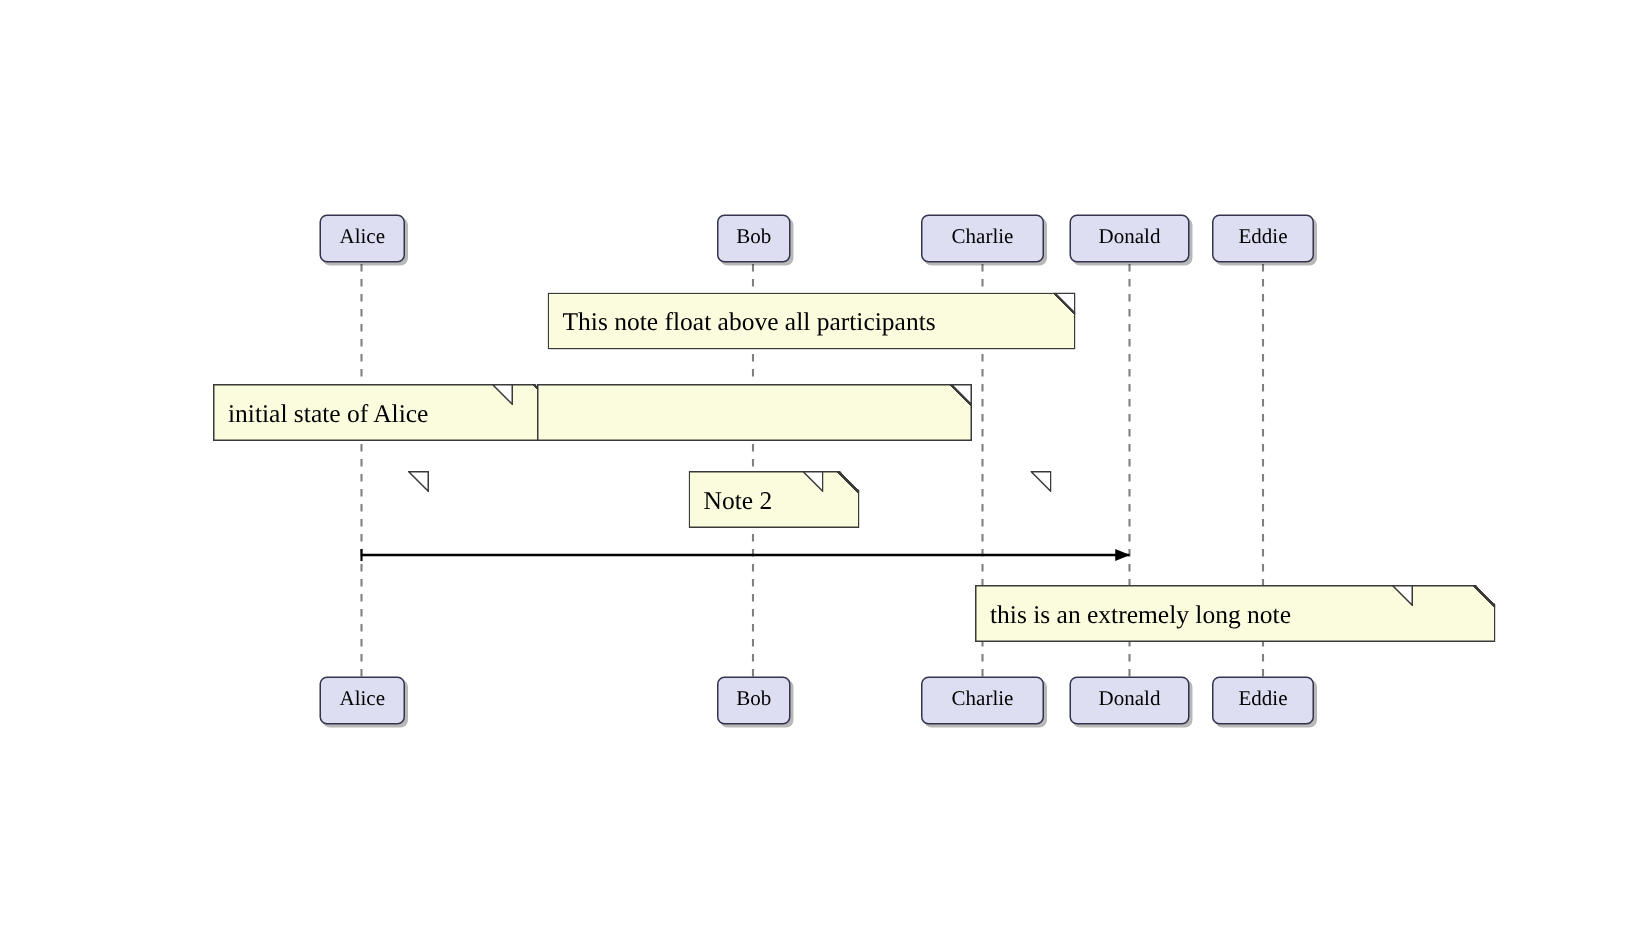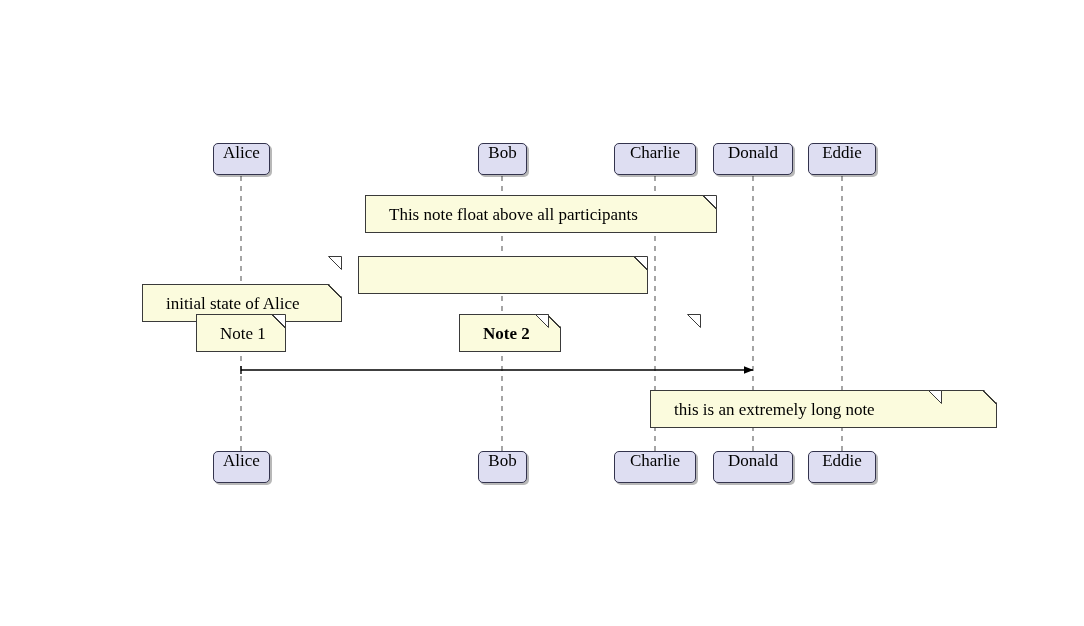--- a/index.html
+++ b/index.html
@@ -38,23 +38,23 @@
 
   
   .participant {
     position: absolute;
     box-sizing: border-box;
     background: #DEDEF2;
     border: 1px solid #33334D;
     border-radius: 5px;
     box-shadow: 2px 2px 0 rgba(0,0,0,0.28);
     display: flex;
-    align-items: flex-start;
+    align-items: center;
     justify-content: center;
-    font-size: 17px;
+    font-size: 14px;
     line-height: 1;
     color: #000000;
     height: 32px;
     white-space: nowrap;
   }
 
   
   .note {
     position: absolute;
     box-sizing: border-box;
@@ -65,21 +65,21 @@
     display: flex;
     align-items: center;
     font-size: 17px;
     line-height: 1;
     color: #000000;
     white-space: nowrap;
     
     clip-path: polygon(0 0, calc(100% - 13px) 0, 100% 13px, 100% 100%, 0 100%);
   }
   .note-text {
-    padding-left: 23px;
+    padding-left: 9px;
     padding-right: 18px;
     position: relative;
     z-index: 2;
   }
   
   .note-fold-edge {
     position: absolute;
     top: -1px;
     right: -1px;
     width: 15px;
@@ -162,41 +162,37 @@
     </div>
 
   <div class="layer" id="notes-layer">
       <div class="note" style="left: 365px; top: 195px; width: 352px;">
         <span class="note-text">This note float above all participants</span>
         <span class="note-fold-edge"></span>
       </div>
       <div class="note-flap" style="position: absolute; left: 703px; top: 195px; width: 14px; height: 14px;"><svg width="14" height="14" viewBox="0 0 14 14" xmlns="http://www.w3.org/2000/svg">
           <path d="M0.5,0.5 L13.5,13.5 L13.5,0.5 Z" fill="#FFFFFF" stroke="#3A3A3A" stroke-width="1" stroke-linejoin="miter"></path>
         </svg></div>
-      <div class="note" style="left: 142px; top: 256px; width: 200px; margin-top: 28px;">
+      <div class="note" style="left: 142px; top: 256px; width: 228px;">
         <span class="note-text">initial state of Alice</span>
         <span class="note-fold-edge"></span>
       </div>
       <div class="note-flap" style="position: absolute; left: 328px; top: 256px; width: 14px; height: 14px;"><svg width="14" height="14" viewBox="0 0 14 14" xmlns="http://www.w3.org/2000/svg">
           <path d="M0.5,0.5 L13.5,13.5 L13.5,0.5 Z" fill="#FFFFFF" stroke="#3A3A3A" stroke-width="1" stroke-linejoin="miter"></path>
         </svg></div>
       <div class="note" style="left: 358px; top: 256px; width: 290px;">
         <span class="note-fold-edge"></span>
       </div>
       <div class="note-flap" style="position: absolute; left: 634px; top: 256px; width: 14px; height: 14px;"><svg width="14" height="14" viewBox="0 0 14 14" xmlns="http://www.w3.org/2000/svg">
           <path d="M0.5,0.5 L13.5,13.5 L13.5,0.5 Z" fill="#FFFFFF" stroke="#3A3A3A" stroke-width="1" stroke-linejoin="miter"></path>
         </svg></div>
-      <div class="note" style="left: 196px; top: 314px; width: 90px;">
-        <span class="note-text">Note 1</span>
-        <span class="note-fold-edge"></span>
-      </div>
       <div class="note-flap" style="position: absolute; left: 272px; top: 314px; width: 14px; height: 14px;"><svg width="14" height="14" viewBox="0 0 14 14" xmlns="http://www.w3.org/2000/svg">
           <path d="M0.5,0.5 L13.5,13.5 L13.5,0.5 Z" fill="#FFFFFF" stroke="#3A3A3A" stroke-width="1" stroke-linejoin="miter"></path>
         </svg></div>
-      <div class="note" style="left: 459px; top: 314px; width: 102px; font-weight: bold;">
+      <div class="note" style="left: 459px; top: 314px; width: 114px;">
         <span class="note-text">Note 2</span>
         <span class="note-fold-edge"></span>
       </div>
       <div class="note-flap" style="position: absolute; left: 535px; top: 314px; width: 14px; height: 14px;"><svg width="14" height="14" viewBox="0 0 14 14" xmlns="http://www.w3.org/2000/svg">
           <path d="M0.5,0.5 L13.5,13.5 L13.5,0.5 Z" fill="#FFFFFF" stroke="#3A3A3A" stroke-width="1" stroke-linejoin="miter"></path>
         </svg></div>
       <div class="note-flap" style="position: absolute; left: 687px; top: 314px; width: 14px; height: 14px;"><svg width="14" height="14" viewBox="0 0 14 14" xmlns="http://www.w3.org/2000/svg">
           <path d="M0.5,0.5 L13.5,13.5 L13.5,0.5 Z" fill="#FFFFFF" stroke="#3A3A3A" stroke-width="1" stroke-linejoin="miter"></path>
         </svg></div>
       <div class="note" style="left: 650px; top: 390px; width: 347px;">

